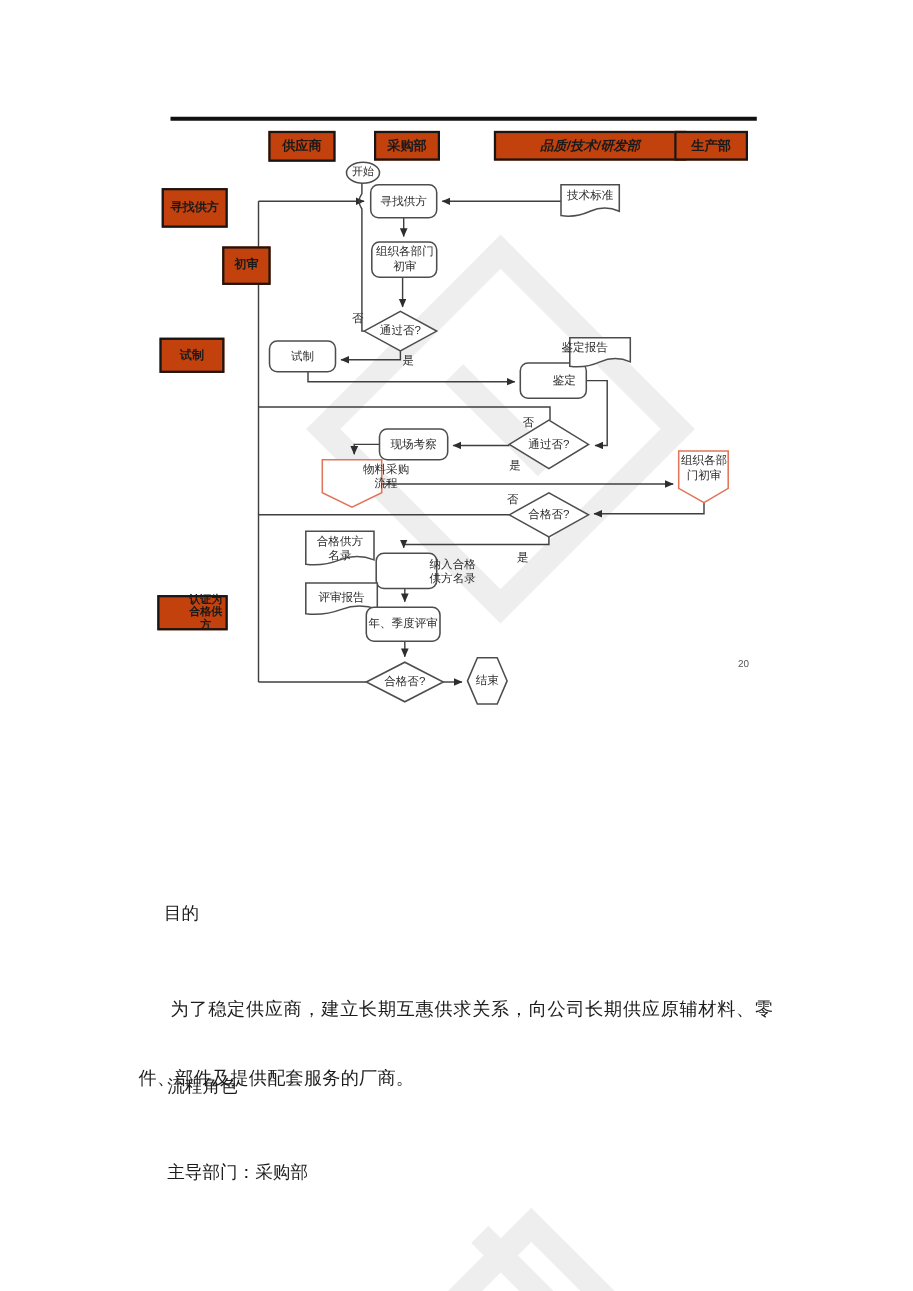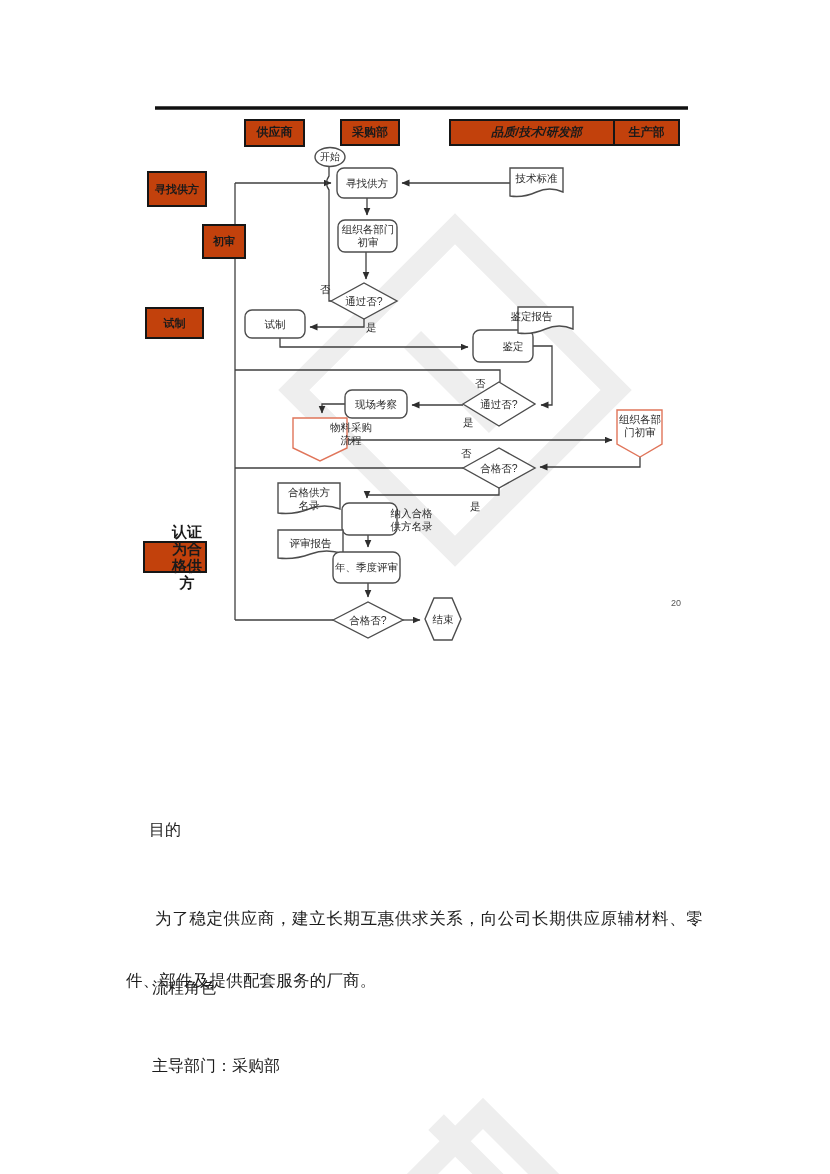--- a/index.html
+++ b/index.html
@@ -12,21 +12,21 @@
   .wm-bar{position:absolute;background:var(--wm,#ededed);transform:rotate(45deg);}
   
   .fc{position:absolute;left:0;top:0;width:830px;height:700px;}
   .fc svg{position:absolute;left:0;top:0;}
   .hdr,.stage{
     position:absolute;box-sizing:border-box;border:2px solid #161616;background:#c2410c;
     display:flex;align-items:center;justify-content:center;text-align:center;
     font-size:12px;font-weight:700;color:#1a1a1a;line-height:1.15;
   }
   .stage{font-weight:700;font-size:11px;}
-  .stage.small{font-size:15px;padding-left:24px;}
+  .stage.small{font-size:10px;padding-left:24px;}
   .nlabel{
     position:absolute;display:flex;align-items:center;justify-content:center;text-align:center;
     font-size:10.5px;color:#2b2b2b;line-height:1.2;
   }
   .branch{position:absolute;font-size:10.5px;color:#2b2b2b;}
   .pagenum{position:absolute;font-size:9px;color:#555;}
   
   .doc-title{position:absolute;left:0;top:744px;width:830px;text-align:center;font-size:17px;font-weight:700;color:#111;}
   .heading{position:absolute;font-size:16px;color:#1c1c1c;}
   .para{position:absolute;left:126px;top:887px;width:577px;font-size:16.5px;line-height:62px;

